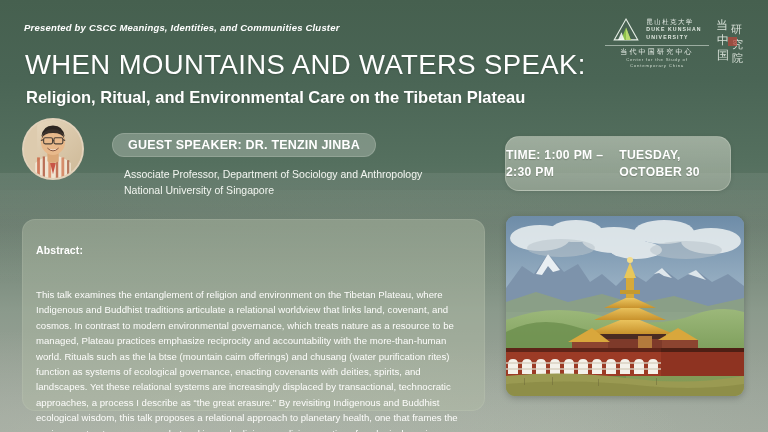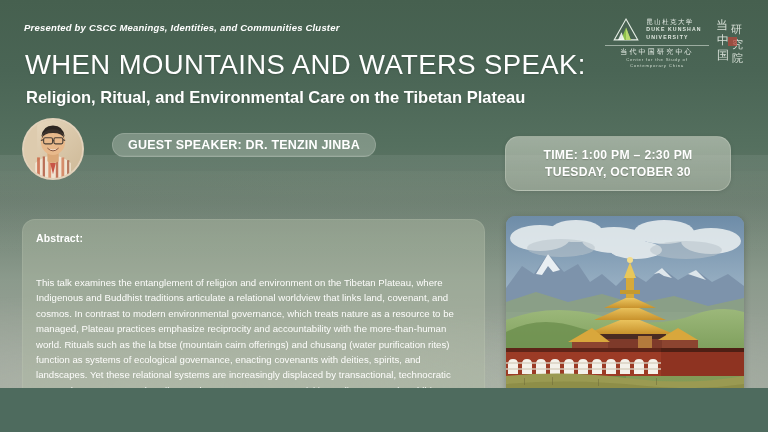--- a/index.html
+++ b/index.html
@@ -6,21 +6,21 @@
   html,body { width:768px; height:432px; overflow:hidden; }
   body {
     font-family:"Liberation Sans", sans-serif;
     background:#4e6b5e;
     position:relative;
   }
 
   
   #poster {
     position:absolute; inset:0;
-    width:768px; height:388px;
+    width:768px; height:432px;
     overflow:hidden;
     background:
       linear-gradient(180deg,
         #46604f 0%,
         #4a6555 18%,
         #55705f 38%,
         #66786b 52%,
         #7b8c7e 62%,
         #8b9a8c 72%,
         #949f93 82%,
@@ -107,38 +107,38 @@
     font-size:10.5px; line-height:16px; color:#f2f5f0;
   }
 
   
   .infobox {
     position:absolute; left:505px; top:136px;
     width:226px; height:55px;
     border-radius:14px;
     background:linear-gradient(180deg, rgba(205,212,198,.62), rgba(176,186,170,.55));
     border:1px solid rgba(226,232,218,.25);
-    display:flex; flex-direction:column; align-items:center; justify-content:center;
+    display:flex; flex-direction:row; align-items:center; justify-content:center;
     gap:0px;
     box-shadow:0 1px 4px rgba(0,0,0,.10);
   }
   .infobox div {
     font-size:12.2px; font-weight:bold; letter-spacing:.3px;
     color:#ffffff; line-height:16.5px;
     text-shadow:0 1px 1px rgba(60,70,55,.35);
   }
 
   
   .abstract {
     position:absolute; left:22px; top:219px;
     width:463px; height:192px;
     border-radius:13px;
     background:rgba(176,188,166,.46);
     border:1px solid rgba(225,232,215,.12);
-    padding:12px 13px 8px 13px;
+    padding:24px 13px 8px 13px;
   }
   .abstract h3 {
     font-size:10.5px; font-weight:bold; color:#ffffff;
     margin-bottom:2px; letter-spacing:.1px;
   }
   .abstract p {
     font-size:9.6px; line-height:15.4px; color:#fdfdfb;
     letter-spacing:.02px; text-align:left;margin-top:31px;
   }
 
@@ -232,20 +232,24 @@
         <line x1="41.5" y1="21" x2="44" y2="22"></line>
       </g>
 
       <path d="M25 30 Q31 36 37 30 Q31 33.5 25 30 Z" fill="#ffffff"></path>
       <path d="M25 30 Q31 36 37 30" fill="none" stroke="#7d4a33" stroke-width="1"></path>
     </svg>
   </div>
 
   <div class="speaker-pill layer">GUEST SPEAKER: DR. TENZIN JINBA</div>
 
+  <div class="speaker-aff layer">
+    <div>Associate Professor, Department of Sociology and Anthropology</div>
+    <div>National University of Singapore</div>
+  </div>
 
   <div class="infobox layer">
     <div>TIME: 1:00 PM – 2:30 PM</div>
     <div>TUESDAY, OCTOBER 30</div>
   </div>
 
   <div class="abstract layer">
     <h3>Abstract:</h3>
     <p>This talk examines the entanglement of religion and environment on the Tibetan Plateau, where Indigenous and Buddhist traditions articulate a relational worldview that links land, covenant, and cosmos. In contrast to modern environmental governance, which treats nature as a resource to be managed, Plateau practices emphasize reciprocity and accountability with the more-than-human world. Rituals such as the la btse (mountain cairn offerings) and chusang (water purification rites) function as systems of ecological governance, enacting covenants with deities, spirits, and landscapes. Yet these relational systems are increasingly displaced by transactional, technocratic approaches, a process I describe as “the great erasure.” By revisiting Indigenous and Buddhist ecological wisdom, this talk proposes a relational approach to planetary health, one that frames the environment not as a resource but as kin, and religion as a living practice of ecological repair.</p>
   </div>

